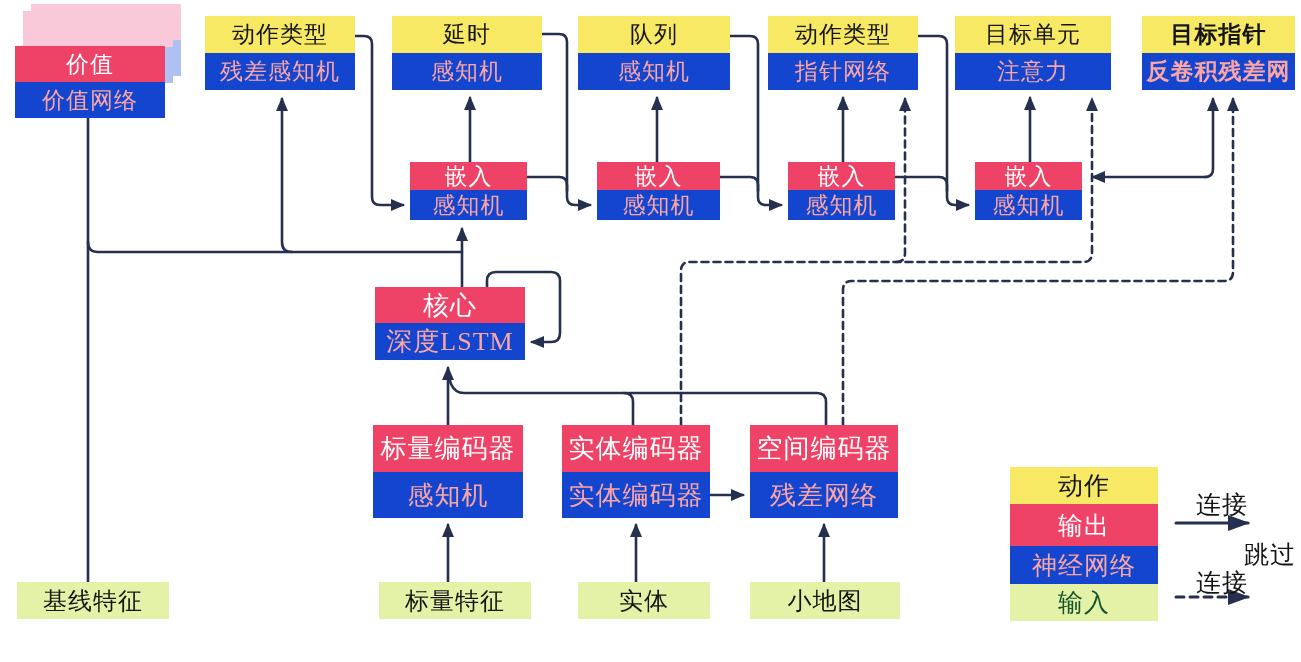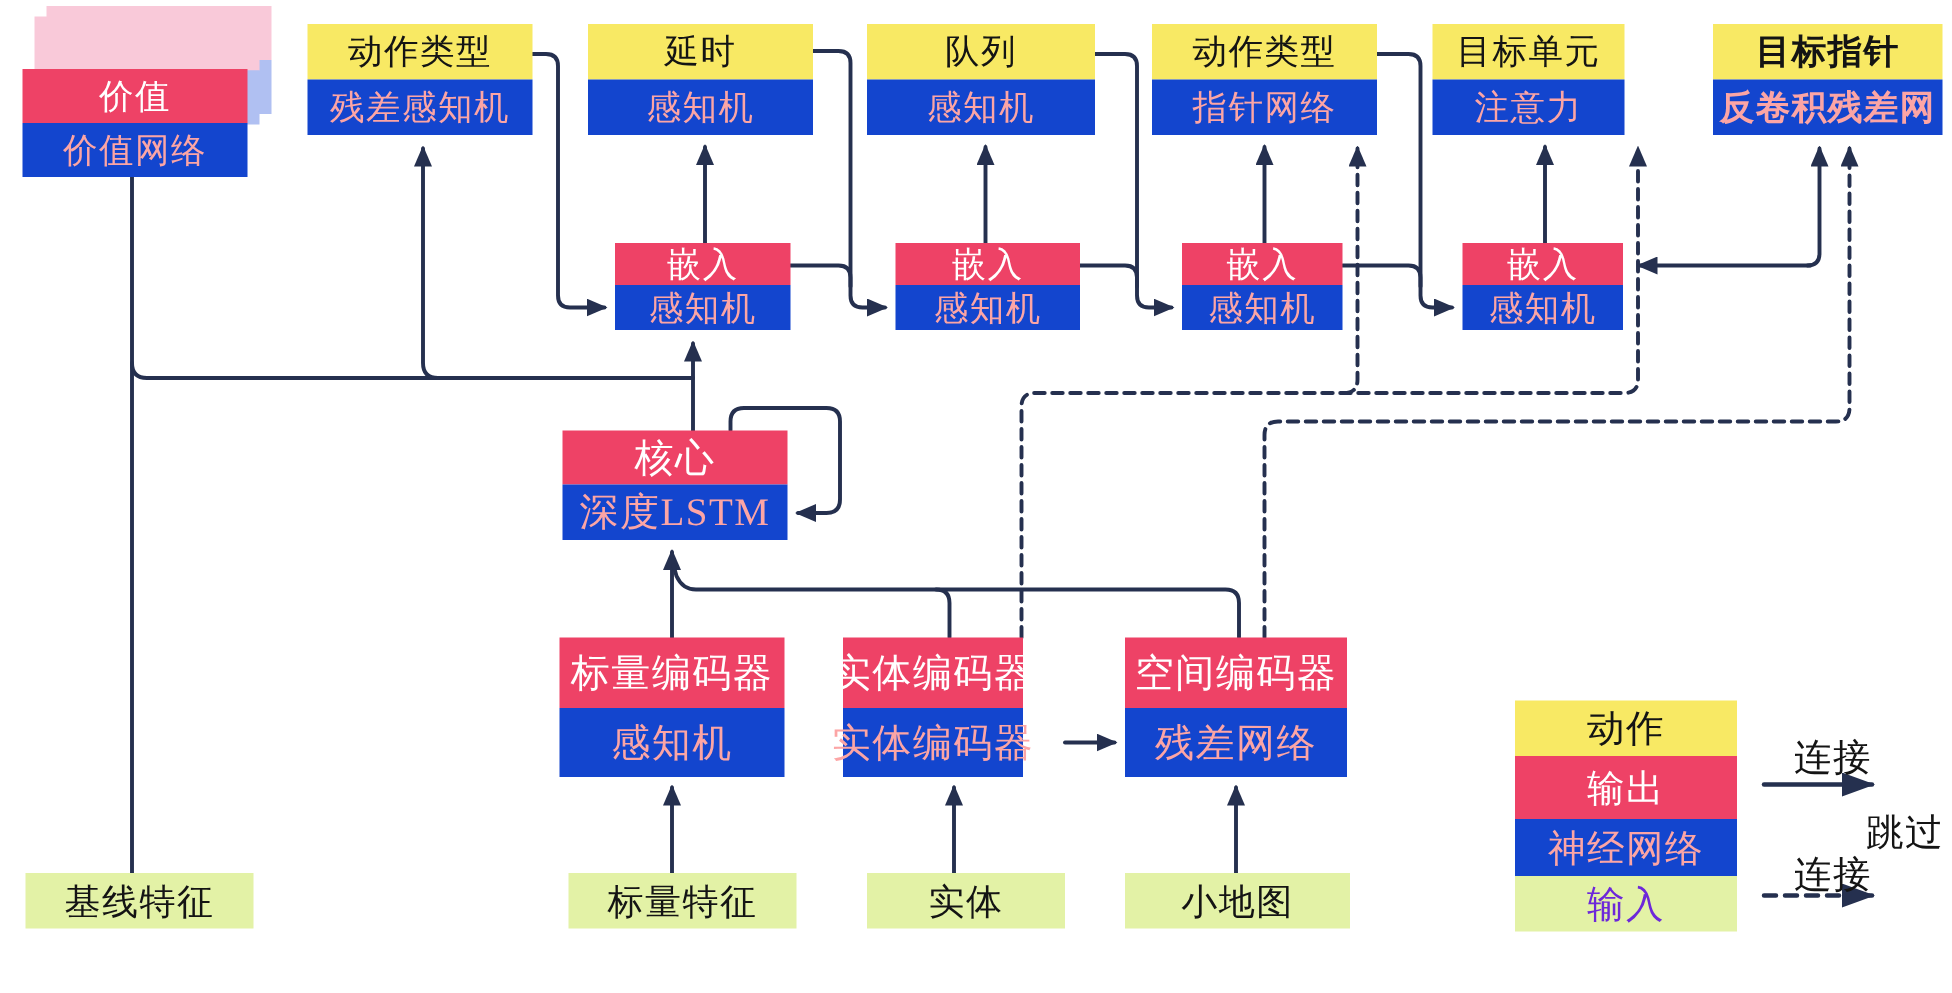--- a/index.html
+++ b/index.html
@@ -115,21 +115,21 @@
   <div class="node" style="left:578px;top:16px;width:152px;">
     <div class="band band-yellow fs23" style="height:37px;">队列</div>
     <div class="band band-blue fs23" style="height:37px;">感知机</div>
   </div>
 
   <div class="node" style="left:768px;top:16px;width:150px;">
     <div class="band band-yellow fs23" style="height:37px;">动作类型</div>
     <div class="band band-blue fs23" style="height:37px;">指针网络</div>
   </div>
 
-  <div class="node" style="left:955px;top:16px;width:128px;">
+  <div class="node" style="left:955px;top:16px;width:156px;">
     <div class="band band-yellow fs23" style="height:37px;">目标单元</div>
     <div class="band band-blue fs23" style="height:37px;">注意力</div>
   </div>
 
   <div class="node" style="left:1142px;top:16px;width:153px;font-weight:bold;">
     <div class="band band-yellow fs23" style="height:37px;">目标指针</div>
     <div class="band band-blue fs23" style="height:37px;">反卷积残差网</div>
   </div>
 
   <div class="node" style="left:410px;top:162px;width:117px;">
@@ -155,39 +155,39 @@
   <div class="node" style="left:375px;top:287px;width:150px;">
     <div class="band band-red fs26" style="height:36px;">核心</div>
     <div class="band band-blue fs26" style="height:37px;">深度LSTM</div>
   </div>
 
   <div class="node" style="left:373px;top:425px;width:150px;">
     <div class="band band-red fs26" style="height:47px;">标量编码器</div>
     <div class="band band-blue fs26" style="height:46px;">感知机</div>
   </div>
 
-  <div class="node" style="left:562px;top:425px;width:120px;">
+  <div class="node" style="left:562px;top:425px;width:148px;">
     <div class="band band-red fs26" style="height:47px;">实体编码器</div>
     <div class="band band-blue fs26" style="height:46px;">实体编码器</div>
   </div>
 
   <div class="node" style="left:750px;top:425px;width:148px;">
     <div class="band band-red fs26" style="height:47px;">空间编码器</div>
     <div class="band band-blue fs26" style="height:46px;">残差网络</div>
   </div>
 
   <div class="green-box" style="left:17px;top:582px;width:152px;height:37px;">基线特征</div>
   <div class="green-box" style="left:379px;top:582px;width:152px;height:37px;">标量特征</div>
   <div class="green-box" style="left:578px;top:582px;width:132px;height:37px;">实体</div>
   <div class="green-box" style="left:750px;top:582px;width:150px;height:37px;">小地图</div>
 
   <div class="node" style="left:1010px;top:467px;width:148px;">
     <div class="band band-yellow" style="height:37px;font-size:25px;">动作</div>
     <div class="band band-red" style="height:42px;font-size:25px;">输出</div>
     <div class="band band-blue" style="height:38px;font-size:25px;">神经网络</div>
-    <div class="band" style="height:37px;font-size:25px;background:#E3F2A6;color:#6d28d9;">输入</div>
+    <div class="band" style="height:37px;font-size:25px;background:#E3F2A6;color:#14532d;">输入</div>
   </div>
 
   <div class="legend-label" style="left:1176px;top:490px;width:92px;height:28px;">连接</div>
   <div class="legend-label" style="left:1224px;top:540px;width:92px;height:28px;">跳过</div>
   <div class="legend-label" style="left:1176px;top:568px;width:92px;height:28px;">连接</div>
 
 </div>
 
 </body></html>

